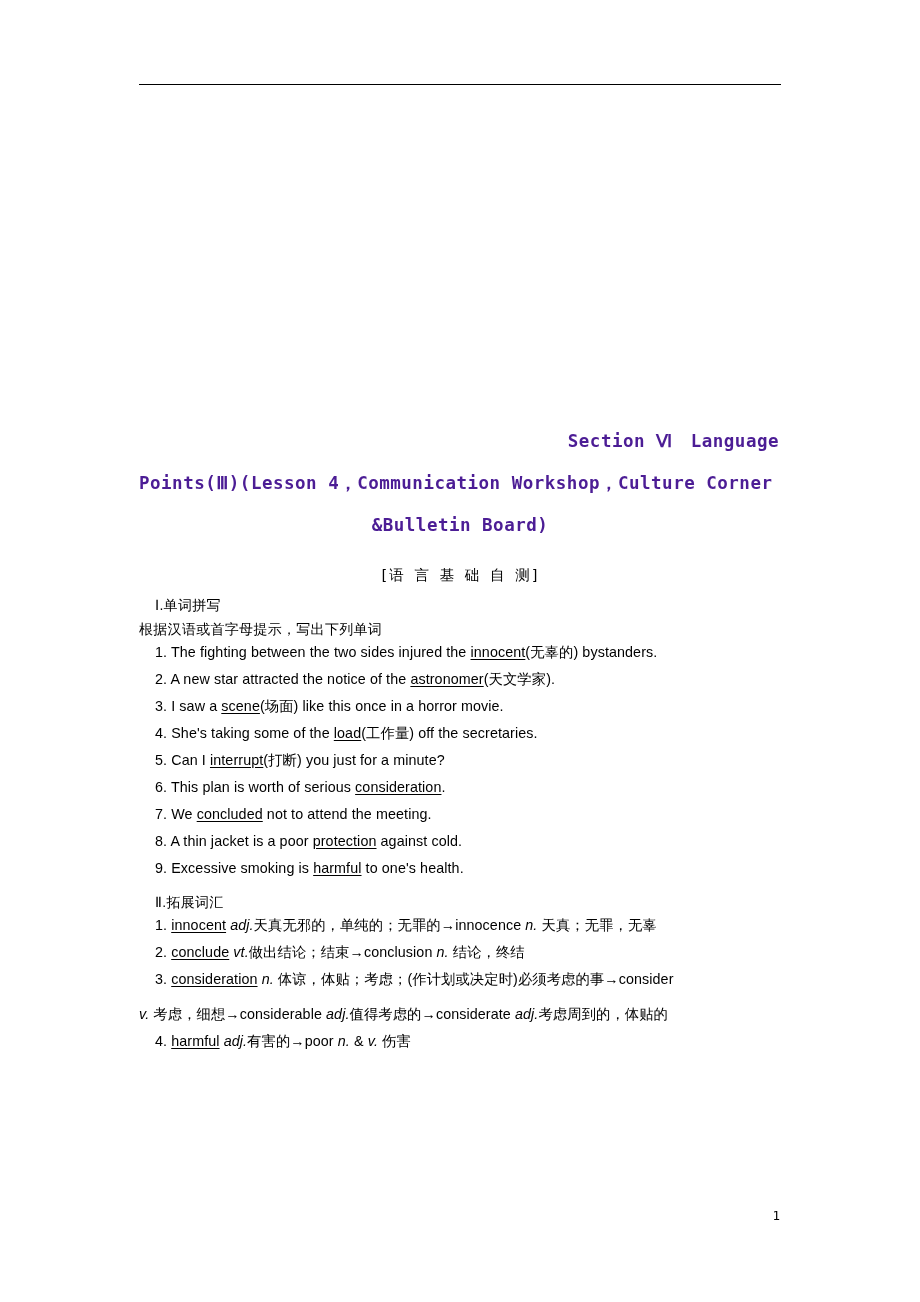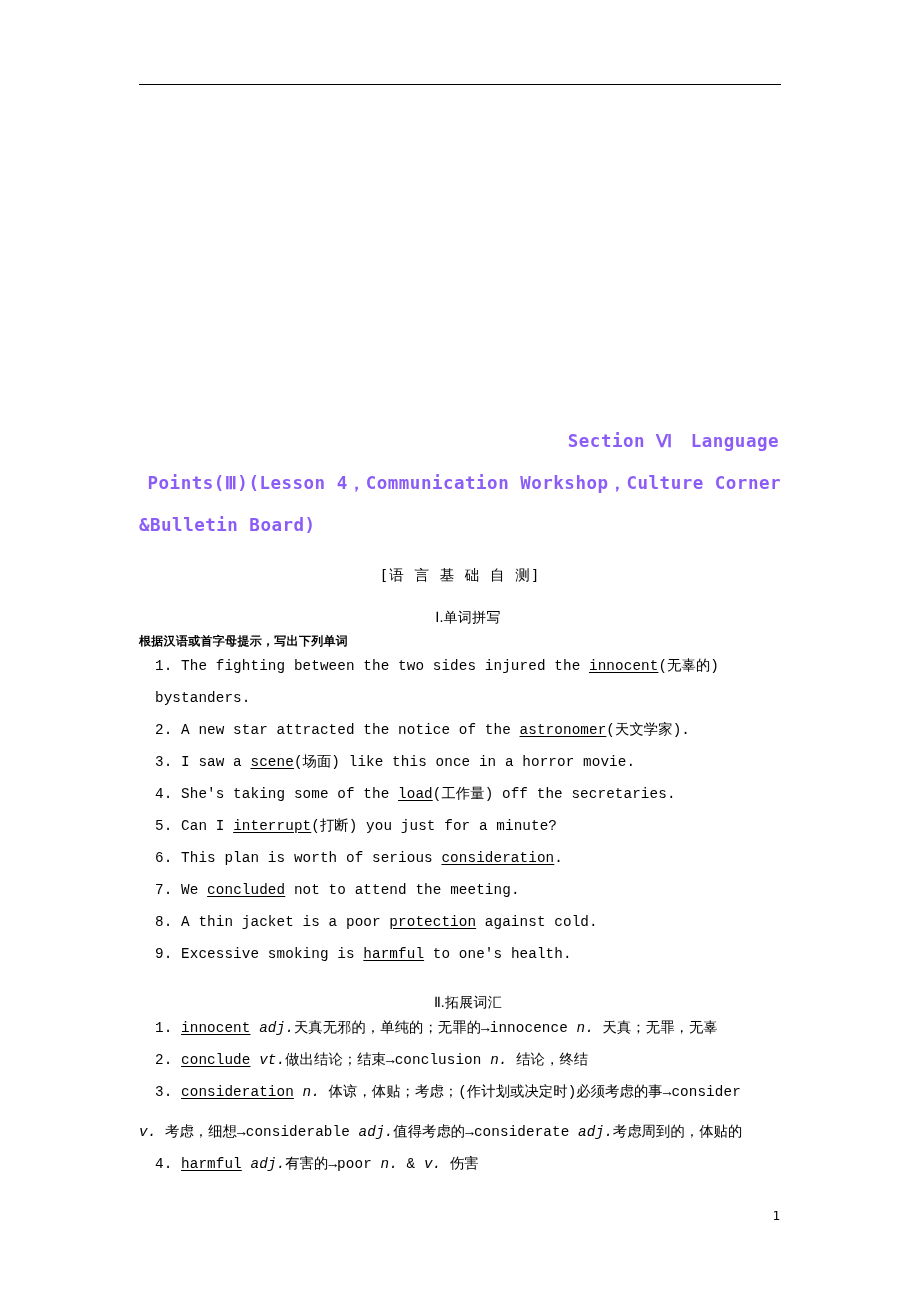--- a/index.html
+++ b/index.html
@@ -24,63 +24,62 @@
     height: 0;
     border-top: 1px solid #000;
   }
   .content {
     position: absolute;
     left: 139px;
     top: 420px;
     width: 642px;
   }
   .title-block {
-    color: #8b5cf6;
+    color: #4c1d95;
     font-family: "DejaVu Sans Mono", monospace;
     font-size: 17.5px;
     font-weight: bold;
     line-height: 42px;
     letter-spacing: 0.5px;
   }
   .title-line-1 {
     text-align: right;
     padding-right: 2px;
   }
   .title-line-2 {
-    text-align: right;
+    text-align: left;
   }
   .title-line-3 {
+    text-align: center;
   }
   .subtitle {
     text-align: center;
     font-family: "DejaVu Sans Mono", monospace;
     font-size: 14.5px;
     margin-top: 20px;
     letter-spacing: 1px;
     color: #000;
   }
   .sect-head {
-    font-family: Liberation Serif, serif;
+    font-family: Liberation Sans, sans-serif;
     font-size: 14px;
-    margin-top: 24px;
+    margin-top: 12px;
     padding-left: 16px;
     letter-spacing: 0.3px;
-    text-align: center;
   }
   .sect-sub {
     font-family: "DejaVu Sans Mono", monospace;
-    font-size: 12px;
+    font-size: 14px;
     margin-top: 6px;
     letter-spacing: 0.3px;
-    font-weight: bold;
   }
   .item {
-    font-family: Liberation Mono, monospace;
+    font-family: Liberation Sans, sans-serif;
     font-size: 14.3px;
-    line-height: 32px;
+    line-height: 27px;
     padding-left: 16px;
     letter-spacing: 0.1px;
     white-space: normal;
   }
   .item.cont {
     padding-left: 0;
     text-indent: 0;
     margin-top: 8px;
   }
   u {

